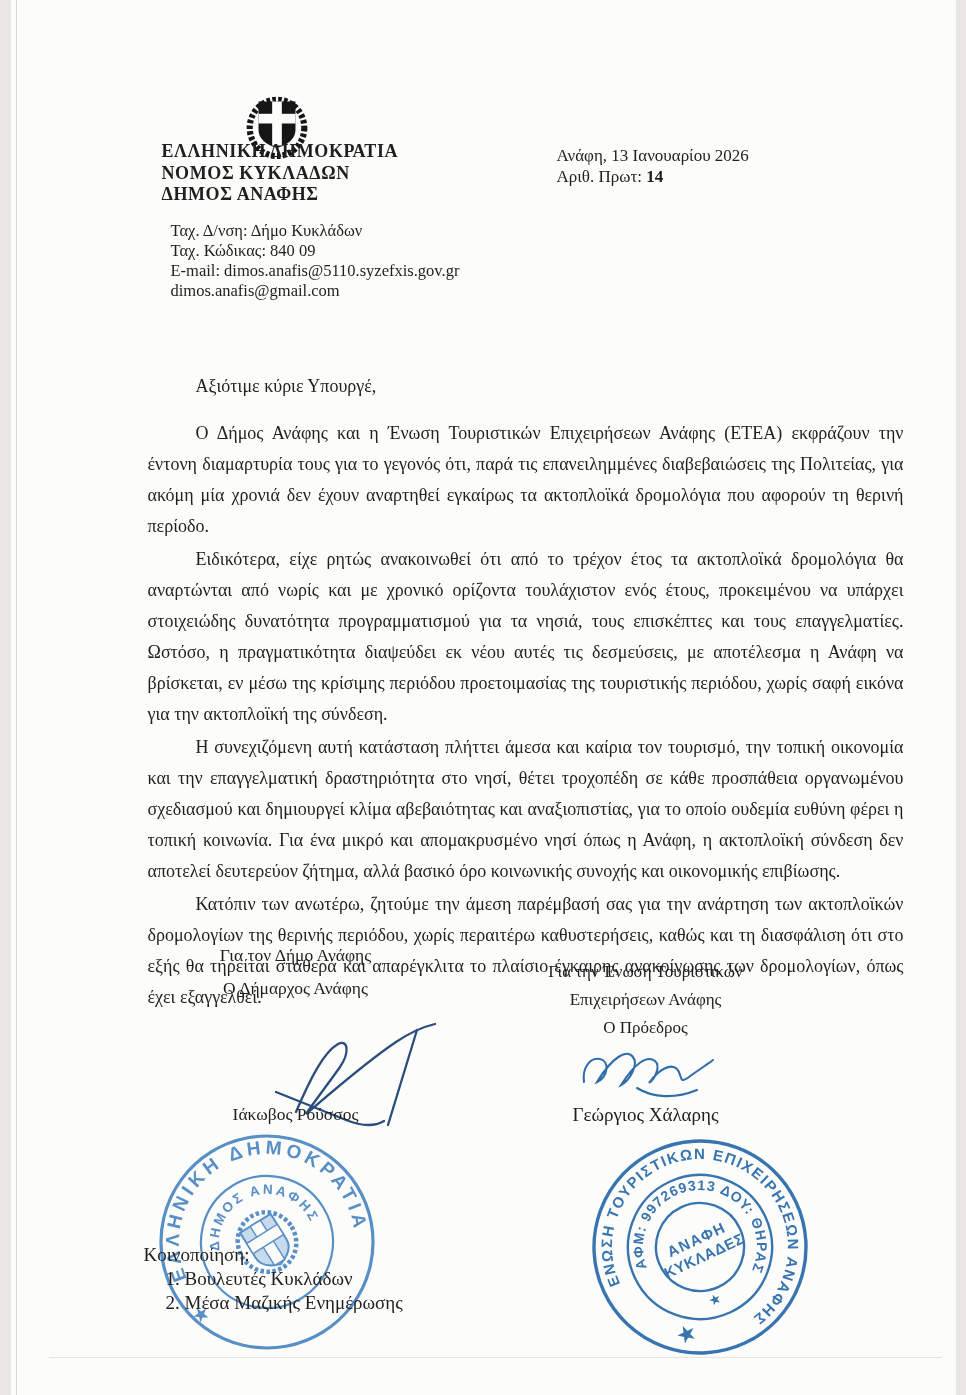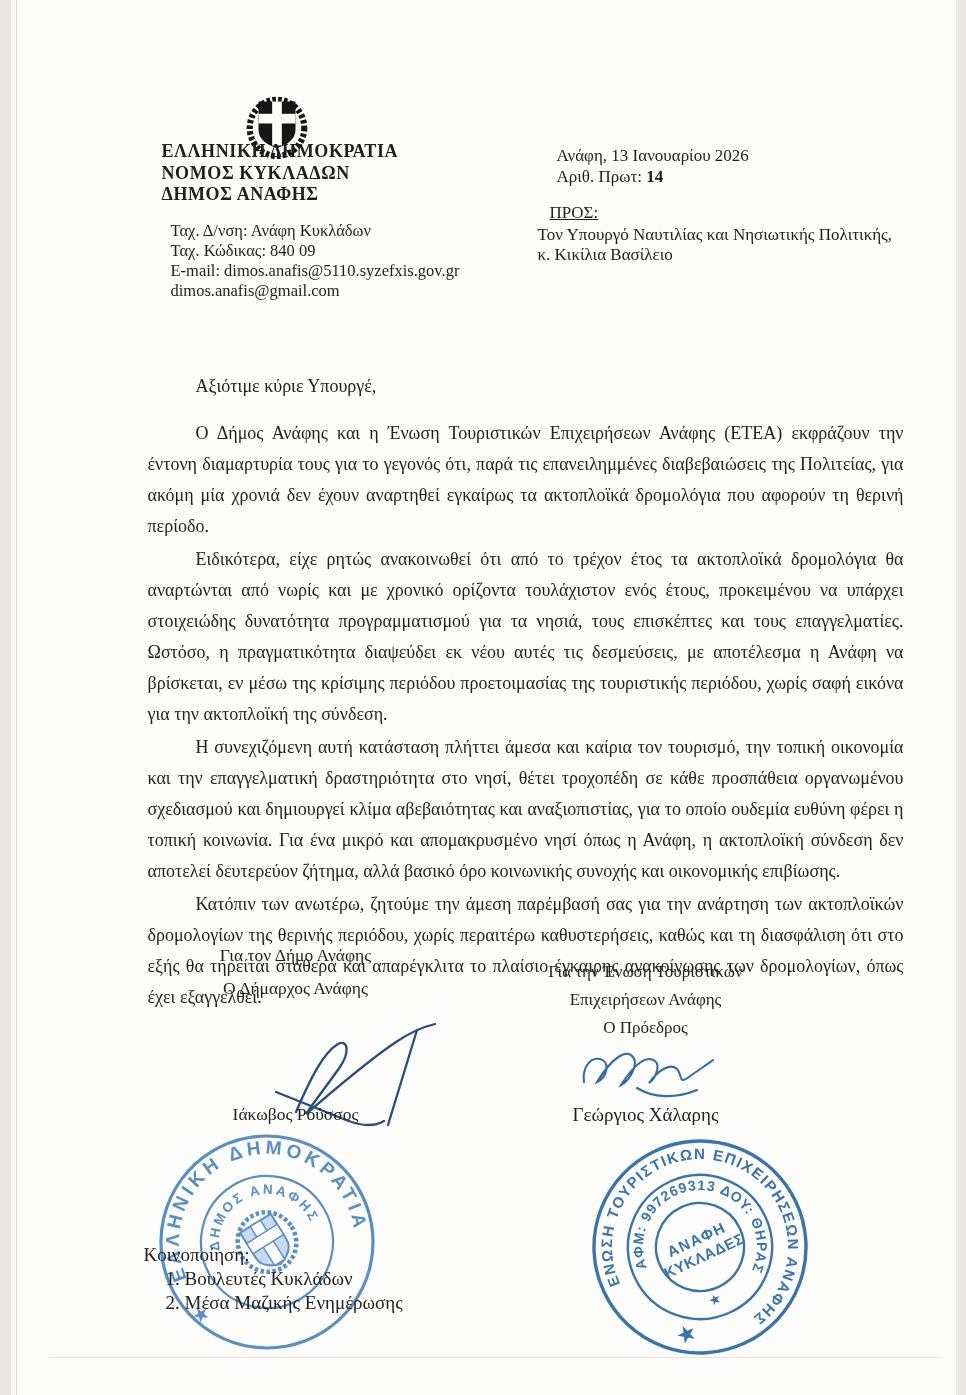--- a/index.html
+++ b/index.html
@@ -53,36 +53,31 @@
     <rect x="44.5" y="10" width="11" height="50" fill="#fcfcfa"></rect>
     <rect x="29" y="24" width="42" height="11" fill="#fcfcfa"></rect>
   </svg>
 
   <div class="lh-org">
     <div>ΕΛΛΗΝΙΚΗ ΔΗΜΟΚΡΑΤΙΑ</div>
     <div>ΝΟΜΟΣ ΚΥΚΛΑΔΩΝ</div>
     <div>ΔΗΜΟΣ ΑΝΑΦΗΣ</div>
   </div>
   <div class="lh-contact">
-    <div>Ταχ. Δ/νση: Ανάφη Κυκλάδων</div>
+    <div>Ταχ. Δ/νση: Δήμο Κυκλάδων</div>
     <div>Ταχ. Κώδικας: 840 09</div>
     <div>E-mail: dimos.anafis@5110.syzefxis.gov.gr</div>
     <div>dimos.anafis@gmail.com</div>
   </div>
 
   <div class="meta">
     <div>Ανάφη, 13 Ιανουαρίου 2026</div>
     <div><span>Αριθ. Πρωτ: </span><span class="bold">14</span></div>
   </div>
 
-  <div class="recipient">
-    <div class="pros">ΠΡΟΣ:</div>
-    <div>Τον Υπουργό Ναυτιλίας και Νησιωτικής Πολιτικής,</div>
-    <div>κ. Κικίλια Βασίλειο</div>
-  </div>
 
   <div class="body-text">
     <div class="salutation">Αξιότιμε κύριε Υπουργέ,</div>
     <p>Ο Δήμος Ανάφης και η Ένωση Τουριστικών Επιχειρήσεων Ανάφης (ΕΤΕΑ) εκφράζουν την έντονη διαμαρτυρία τους για το γεγονός ότι, παρά τις επανειλημμένες διαβεβαιώσεις της Πολιτείας, για ακόμη μία χρονιά δεν έχουν αναρτηθεί εγκαίρως τα ακτοπλοϊκά δρομολόγια που αφορούν τη θερινή περίοδο.</p>
     <p>Ειδικότερα, είχε ρητώς ανακοινωθεί ότι από το τρέχον έτος τα ακτοπλοϊκά δρομολόγια θα αναρτώνται από νωρίς και με χρονικό ορίζοντα τουλάχιστον ενός έτους, προκειμένου να υπάρχει στοιχειώδης δυνατότητα προγραμματισμού για τα νησιά, τους επισκέπτες και τους επαγγελματίες. Ωστόσο, η πραγματικότητα διαψεύδει εκ νέου αυτές τις δεσμεύσεις, με αποτέλεσμα η Ανάφη να βρίσκεται, εν μέσω της κρίσιμης περιόδου προετοιμασίας της τουριστικής περιόδου, χωρίς σαφή εικόνα για την ακτοπλοϊκή της σύνδεση.</p>
     <p>Η συνεχιζόμενη αυτή κατάσταση πλήττει άμεσα και καίρια τον τουρισμό, την τοπική οικονομία και την επαγγελματική δραστηριότητα στο νησί, θέτει τροχοπέδη σε κάθε προσπάθεια οργανωμένου σχεδιασμού και δημιουργεί κλίμα αβεβαιότητας και αναξιοπιστίας, για το οποίο ουδεμία ευθύνη φέρει η τοπική κοινωνία. Για ένα μικρό και απομακρυσμένο νησί όπως η Ανάφη, η ακτοπλοϊκή σύνδεση δεν αποτελεί δευτερεύον ζήτημα, αλλά βασικό όρο κοινωνικής συνοχής και οικονομικής επιβίωσης.</p>
     <p>Κατόπιν των ανωτέρω, ζητούμε την άμεση παρέμβασή σας για την ανάρτηση των ακτοπλοϊκών δρομολογίων της θερινής περιόδου, χωρίς περαιτέρω καθυστερήσεις, καθώς και τη διασφάλιση ότι στο εξής θα τηρείται σταθερά και απαρέγκλιτα το πλαίσιο έγκαιρης ανακοίνωσης των δρομολογίων, όπως έχει εξαγγελθεί.</p>
   </div>
 
   <div class="sig-left-block">

